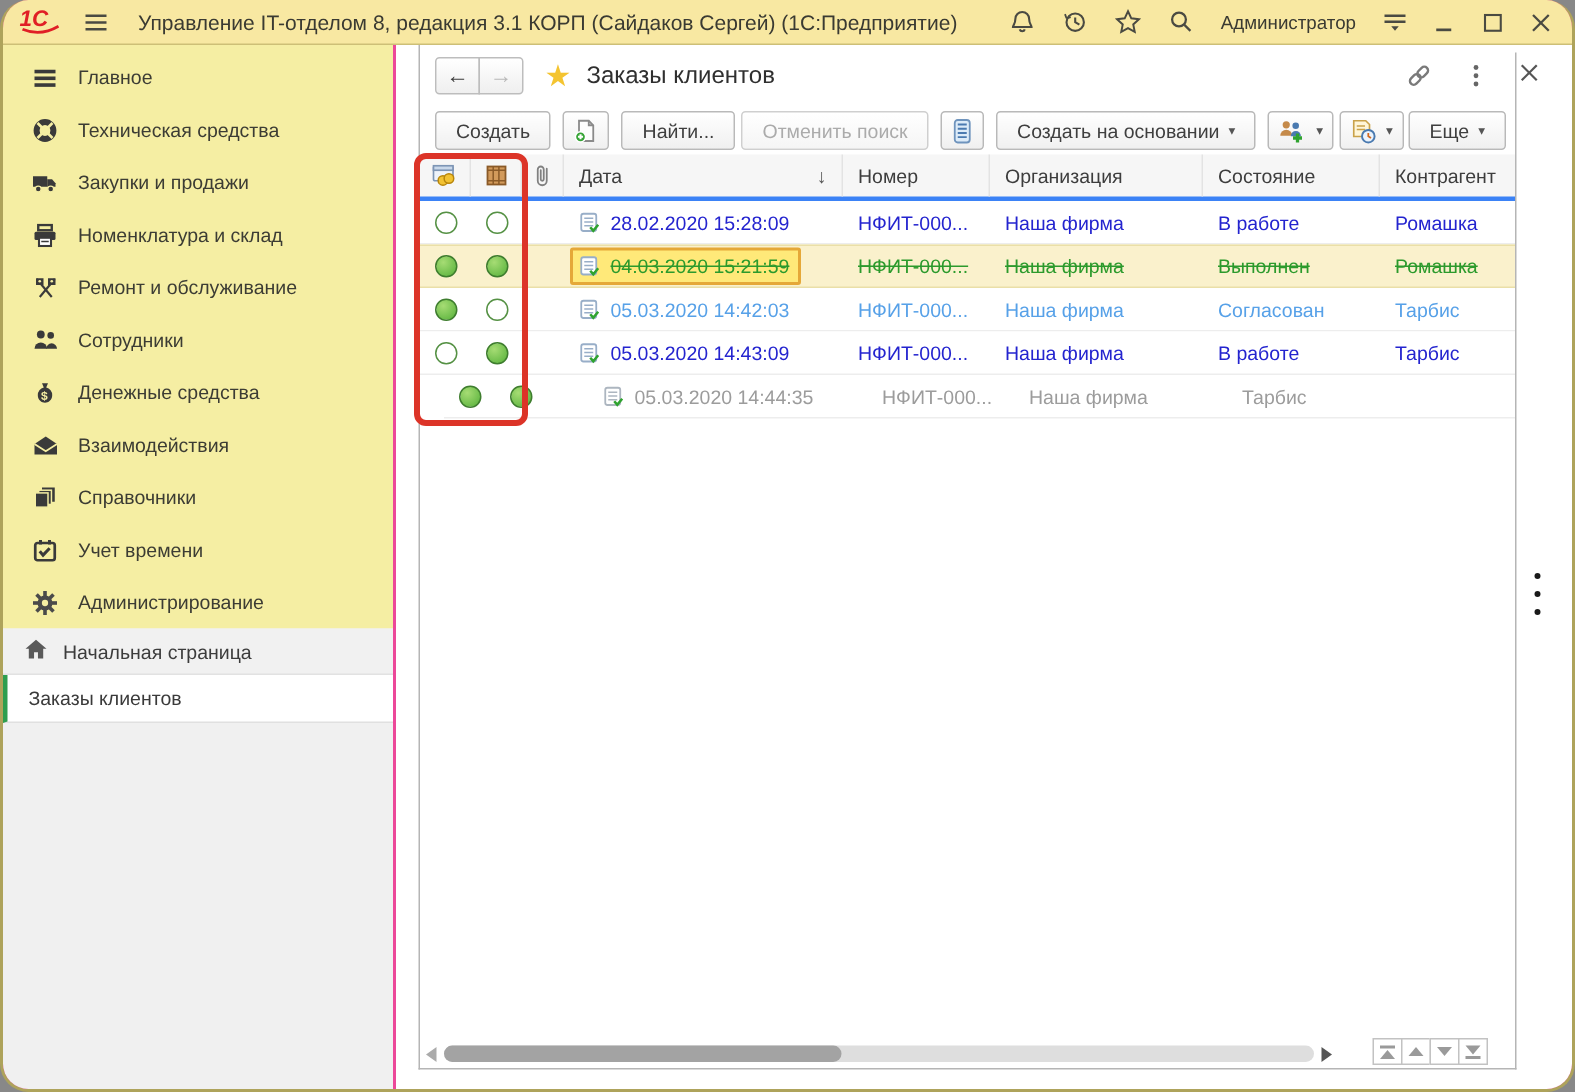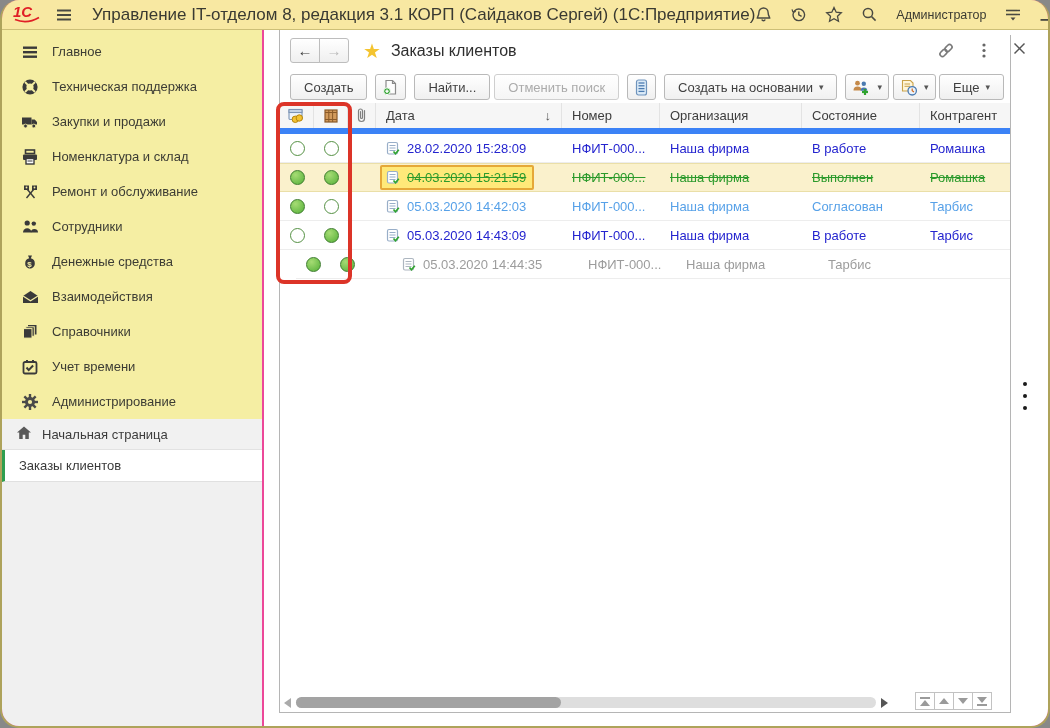--- a/index.html
+++ b/index.html
@@ -5,21 +5,21 @@
   * { margin:0; padding:0; box-sizing:border-box; }
   body { font-family:"Liberation Sans", sans-serif; background:#888; }
   .window{ position:relative; width:1050px; height:728px; background:#ec4899;
     border-left:2px solid #AEA35B; border-right:2px solid #AEA35B; border-bottom:2px solid #AEA35B;
     overflow:hidden; font-size:13px; color:#3a3a3a;border-radius:19px;}
   
   .titlebar{ position:absolute; top:0; left:0; right:0; height:30px; background:#F8E8A2;
     border-bottom:1px solid #CDBF77; display:flex; align-items:center; }
   .tb-logo{ margin-left:10px; margin-right:14px; }
   .tb-ham{ margin-right:20px; cursor:pointer; }
-  .tb-title{ font-size:17px; color:#3a3a32; white-space:nowrap; }
+  .tb-title{ font-size:14px; color:#3a3a32; white-space:nowrap; }
   .tb-right{ margin-left:auto; display:flex; align-items:center; gap:18px; padding-right:14px; }
   .tb-user{ font-size:12.5px; color:#3a3a32; }
   .tb-ic{ display:inline-flex; cursor:pointer; }
   
   .sidebar{ position:absolute; top:30px; left:0; width:260px; bottom:0; background:#F0F0F0; }
   .sb-sections{ background:#F5EEA3; padding-top:4px; }
   .sb-item{ height:35px; display:flex; align-items:center; padding-left:18px; cursor:pointer; }
   .sb-item .ic{ width:20px; display:inline-flex; justify-content:center; margin-right:12px; }
   .sb-item .lbl{ font-size:13px; color:#3c3c34; }
   .sb-home{ height:31px; background:#F1F1F1; display:flex; align-items:center; padding-left:14px;
@@ -48,21 +48,21 @@
   .toolbar{ position:absolute; top:44px; left:26px; right:44px; height:27px; display:flex; align-items:flex-start; }
   .btn{ height:26px; background:linear-gradient(#fff,#F0F0F0); border:1px solid #B9B9B9; border-radius:3px;
     padding:0 13px; font-size:13px; color:#3f3f3f; display:inline-flex; align-items:center; cursor:pointer; white-space:nowrap;}
   .btn.icon{ padding:0 6px; }
   .btn.disabled{ color:#ABABAB; border-color:#CFCFCF; background:linear-gradient(#fff,#F5F5F5); cursor:default; }
   .btn .caret{ font-size:9px; color:#555; margin-left:6px; }
   .tb-gap{ width:8px; } .tb-gap-s{ width:4px; }
   .btn.more{ position:absolute; right:0; }
   
   .table{ position:absolute; left:16px; top:73px; width:730px; }
-  .thead{ display:flex; height:31px; background:#F6F6F6; border-bottom:6px solid #3b82f6; align-items:flex-start; }
+  .thead{ display:flex; height:31px; background:#F6F6F6; border-bottom:3px solid #3b82f6; align-items:flex-start; }
   .th{ height:100%; display:flex; align-items:center; border-right:1px solid #E3E3E3; padding-left:10px;
        font-size:13px; color:#3d3d3d; cursor:pointer; }
   .trow{ display:flex; height:29px; align-items:center; border-bottom:1px solid #EDEDED; cursor:pointer; background:#fff;}
   .td{ height:100%; display:flex; align-items:center; padding-left:10px; overflow:hidden; white-space:nowrap; }
   .w-paid{ width:34px; justify-content:center; padding-left:0; }
   .w-ship{ width:34px; justify-content:center; padding-left:0; }
   .w-clip{ width:28px; justify-content:center; padding-left:0; }
   .w-date{ width:186px; position:relative; }
   .w-num{ width:98px; }
   .w-org{ width:142px; }
@@ -191,21 +191,21 @@
       <div class="sb-item">
         <span class="ic">
             <svg width="16" height="16">
               <circle cx="8" cy="8" r="5.6" fill="none" stroke="#3a3a3a" stroke-width="4"></circle>
               <g stroke="#F5EEA3" stroke-width="1.8">
                 <line x1="3" y1="3" x2="13" y2="13"></line>
                 <line x1="13" y1="3" x2="3" y2="13"></line>
               </g>
             </svg>
           </span>
-        <span class="lbl">Техническая поддержка</span>
+        <span class="lbl">Техническая средства</span>
       </div>
       <div class="sb-item">
         <span class="ic">
             <svg width="18" height="15">
               <path d="M1 3.5 h9.5 v7 H1 z" fill="#3a3a3a"></path>
               <path d="M10.5 5.5 h3.2 l2.3 2.6 v2.4 h-5.5 z" fill="#3a3a3a"></path>
               <circle cx="4.5" cy="12" r="1.9" fill="#3a3a3a" stroke="#F5EEA3" stroke-width="0.8"></circle>
               <circle cx="12.8" cy="12" r="1.9" fill="#3a3a3a" stroke="#F5EEA3" stroke-width="0.8"></circle>
             </svg>
           </span>

